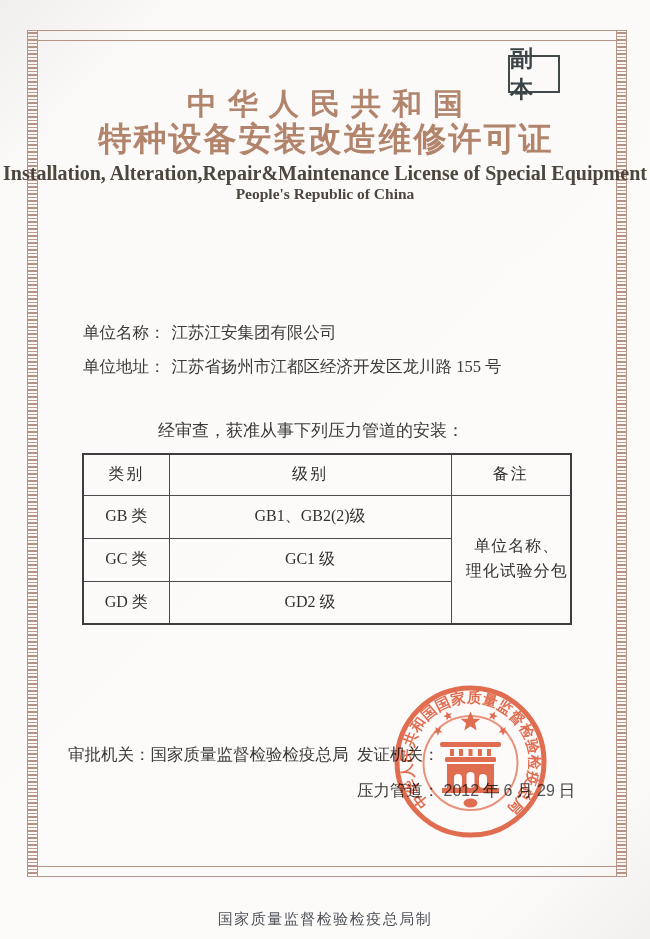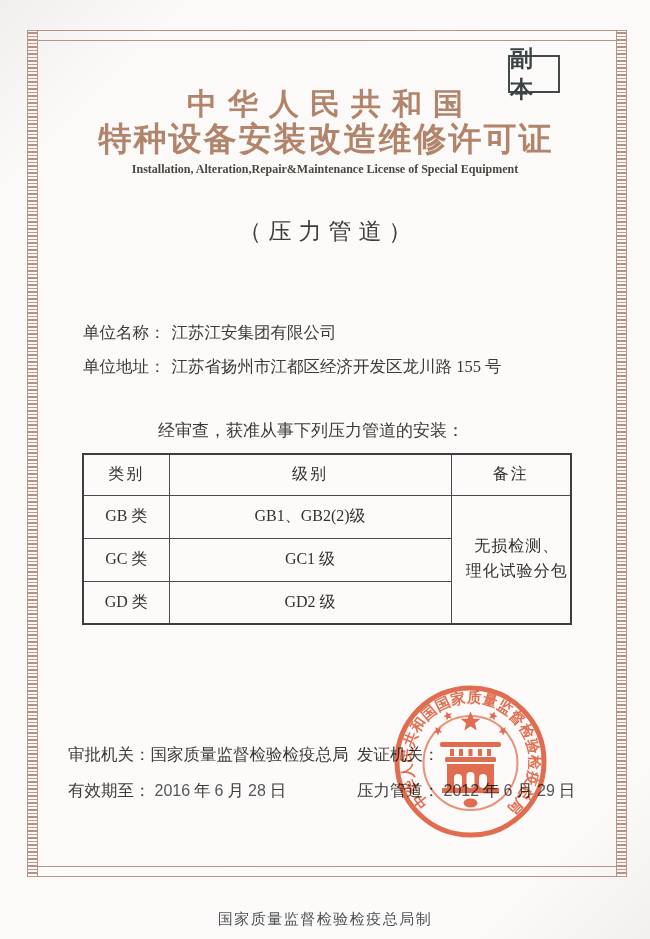--- a/index.html
+++ b/index.html
@@ -41,21 +41,21 @@
   .title-cn-1 {
     position:absolute; top:84px; left:0; width:100%; text-align:center;
     font-size:30px; font-weight:bold; color:#b2846c; letter-spacing:11px; text-indent:11px;
   }
   .title-cn-2 {
     position:absolute; top:117px; left:0; width:100%; text-align:center;
     font-size:33px; font-weight:bold; color:#b2846c; letter-spacing:2px; text-indent:2px;
   }
   .title-en-1 {
     position:absolute; top:162px; left:0; width:100%; text-align:center;
-    font-size:12px; font-weight:bold; color:#4c463e;
+    font-size:20px; font-weight:bold; color:#4c463e;
   }
   .title-en-2 {
     position:absolute; top:185px; left:0; width:100%; text-align:center;
     font-size:15.5px; font-weight:bold; color:#4c463e;
   }
   .scope {
     position:absolute; top:216px; left:0; width:100%; text-align:center;
     font-size:23px; color:#3f3c39; letter-spacing:7px; text-indent:7px; font-weight:500;
   }
   .license-no {
@@ -103,21 +103,21 @@
     <div class="band right"></div>
   </div>
 
   <div class="copy-badge">
     <span>副 本</span>
   </div>
 
   <div class="title-cn-1">中华人民共和国</div>
   <div class="title-cn-2">特种设备安装改造维修许可证</div>
   <div class="title-en-1">Installation, Alteration,Repair&amp;Maintenance License of Special Equipment</div>
-  <div class="scope">（压力管道）</div>
+  <div class="title-en-2">People's Republic of China</div>
 
 
   <div class="line" style="left:83px; top:322px;">
     <span>单位名称：</span><span class="val">江苏江安集团有限公司</span>
   </div>
 
   <div class="line" style="left:83px; top:356px;">
     <span>单位地址：</span><span class="val">江苏省扬州市江都区经济开发区龙川路 155 号</span>
   </div>
 
@@ -134,21 +134,21 @@
         <th>类别</th>
         <th>级别</th>
         <th>备注</th>
       </tr>
     </thead>
     <tbody>
       <tr>
         <td>GB 类</td>
         <td>GB1、GB2(2)级</td>
         <td class="remark-cell" rowspan="3">
-          <span>无损检测、</span>
+          <span>单位名称、</span>
           <span>理化试验分包</span>
         </td>
       </tr>
       <tr>
         <td>GC 类</td>
         <td>GC1 级</td>
       </tr>
       <tr>
         <td>GD 类</td>
         <td>GD2 级</td>
@@ -157,23 +157,20 @@
   </table>
 
   <div class="line" style="left:68px; top:744px;">
     <span>审批机关：</span><span>国家质量监督检验检疫总局</span>
   </div>
 
   <div class="line" style="left:357px; top:744px;">
     <span>发证机关：</span>
   </div>
 
-  <div class="line" style="left:68px; top:780px;">
-    <span>有效期至：</span><span class="num">2016</span><span class="unit">年</span><span class="num">6</span><span class="unit">月</span><span class="num">28</span><span class="unit">日</span>
-  </div>
 
   <div class="line" style="left:357px; top:780px;">
     <span>压力管道：</span><span class="num">2012</span><span class="unit">年</span><span class="num">6</span><span class="unit">月</span><span class="num">29</span><span class="unit">日</span>
   </div>
 
   <svg class="seal" viewBox="0 0 155 155" xmlns="http://www.w3.org/2000/svg">
     <defs>
       <path id="sealArc" d="M 35.8 119.2 A 59 59 0 1 1 119.2 119.2" fill="none"></path>
       <path id="starShape" d="M0,-10 L2.94,-3.09 L9.51,-3.09 L4.2,1.18 L5.88,8.09 L0,4 L-5.88,8.09 L-4.2,1.18 L-9.51,-3.09 L-2.94,-3.09 Z"></path>
     </defs>

